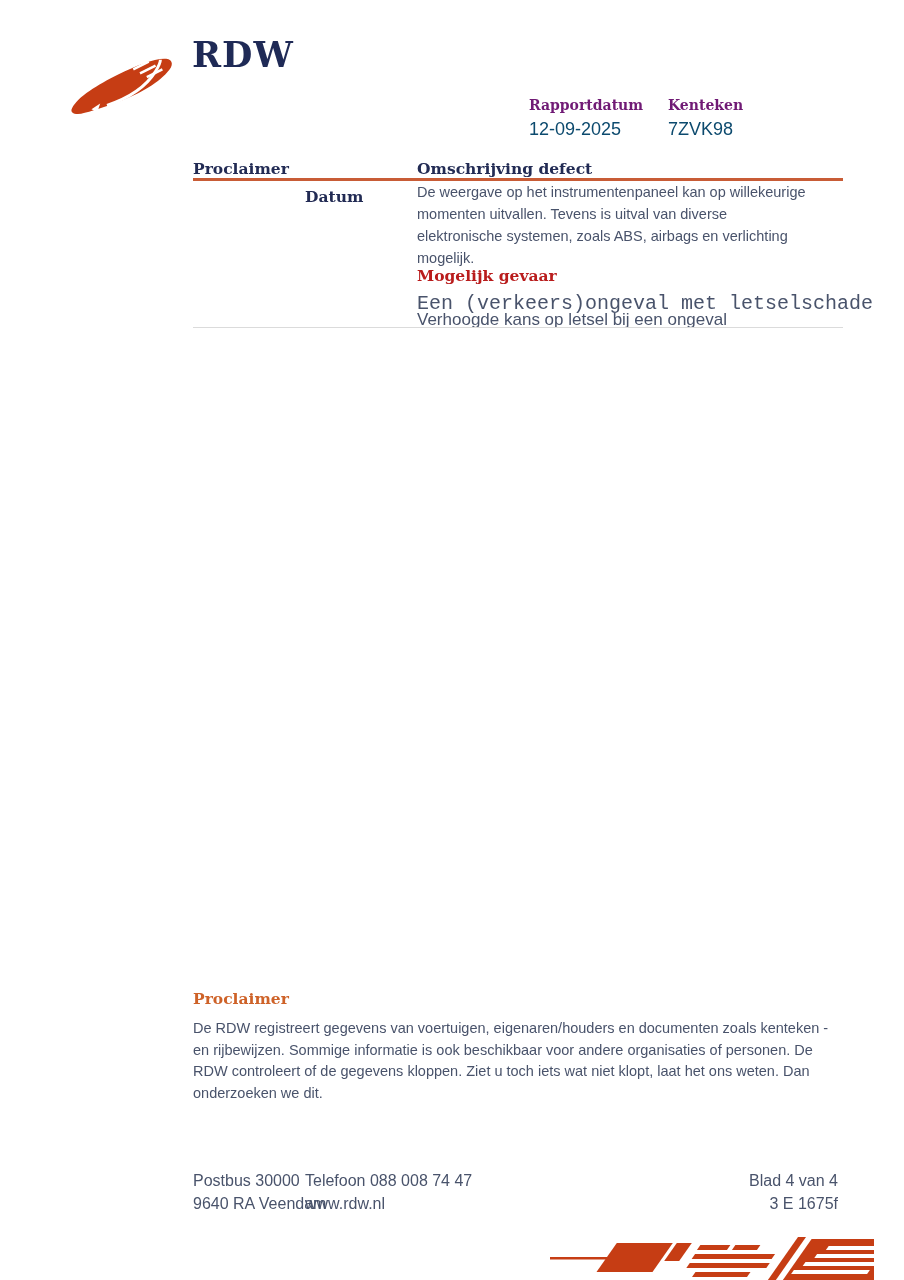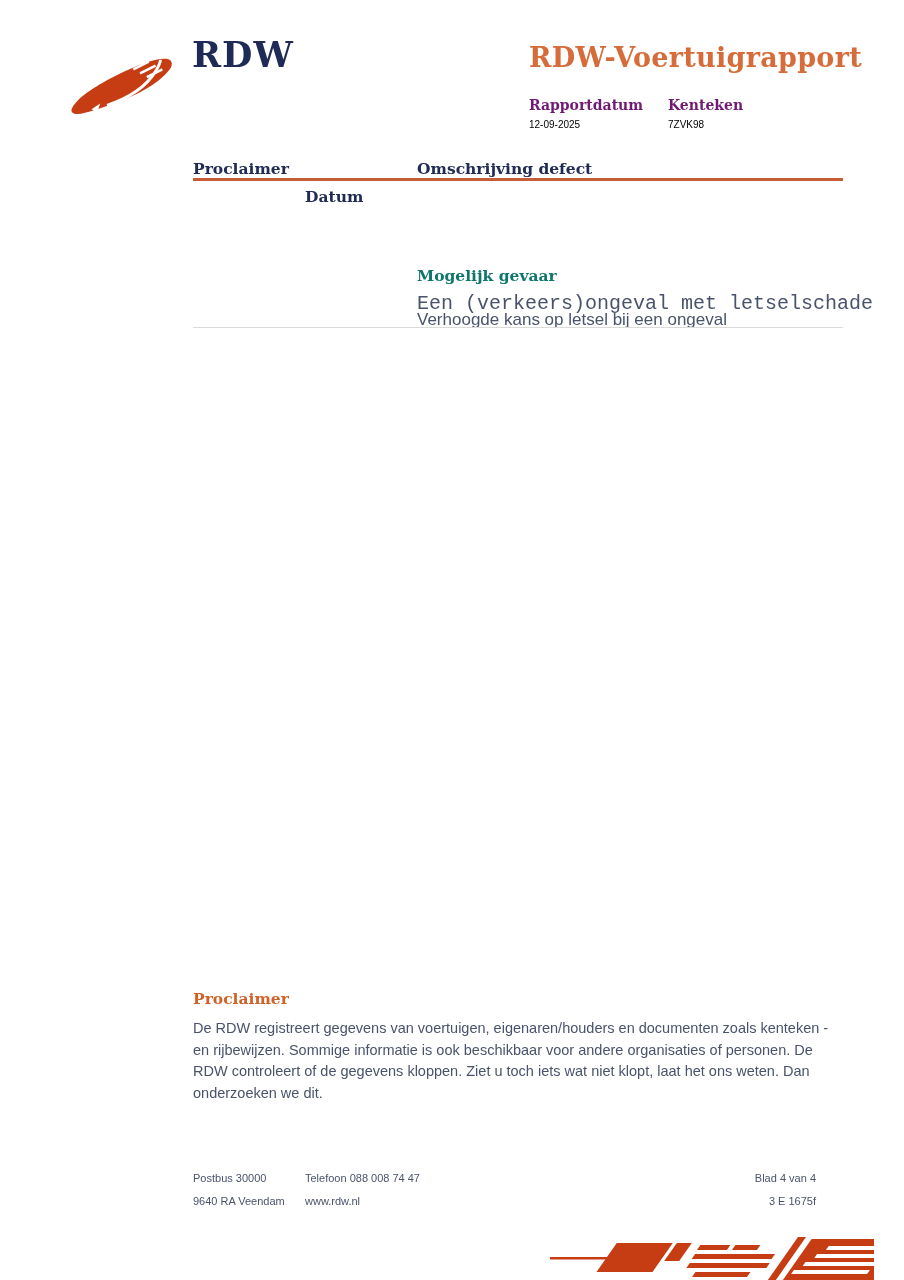--- a/index.html
+++ b/index.html
@@ -27,96 +27,96 @@
     font-family:"DejaVu Serif", serif;
     font-weight:600;font-size:27px;
     color:#D56C3A;letter-spacing:0.3px;
     white-space:nowrap;
   }
   .meta-label{
     font-family:"DejaVu Serif", serif;
     font-weight:bold;font-size:14px;color:#701a75;
     white-space:nowrap;
   }
-  .meta-value{font-size:10px;color:#000000;white-space:nowrap;}
+  .meta-value{font-size:18px;color:#0c4a6e;white-space:nowrap;}
   .meta-col1{left:499px;}
   .meta-col2{left:638px;}
   .meta-label-row{top:97px;}
   .meta-value-row{top:119px;}
 
   
   .col-head{
     font-family:"DejaVu Serif", serif;
     font-weight:bold;font-size:15.5px;color:#222B54;
     top:159px;white-space:nowrap;
   }
   .col1{left:163px;} .col2{left:275px;margin-top:28px;} .col3{left:387px;}
   .orange-rule{left:163px;top:178px;width:650px;height:2.5px;background:#C85C36;}
   .defect-text{
     left:387px;top:181px;width:392px;
     font-size:14.5px;line-height:22px;color:#49536B;
   }
   .gevaar-heading{
     left:387px;top:266px;
     font-family:"DejaVu Serif", serif;
-    font-weight:bold;font-size:15.5px;color:#0f766e;
+    font-weight:bold;font-size:15.5px;color:#b91c1c;
     white-space:nowrap;
   }
   .gevaar-item1{left:387px;top:292px;font-size:20px;white-space:nowrap;font-family:Liberation Mono, monospace;}
   .gevaar-item2{left:387px;top:310px;font-size:17px;white-space:nowrap;}
   .gray-rule{left:163px;top:327px;width:650px;height:1px;background:#DBDBDB;}
 
   
   .proclaimer-heading{
     left:163px;top:989px;
     font-family:"DejaVu Serif", serif;
     font-weight:bold;font-size:15.5px;color:#CE6228;
     white-space:nowrap;
   }
   .proclaimer-text{
     left:163px;top:1018px;width:652px;
     font-size:14.5px;line-height:21.5px;color:#49536B;
   }
 
   
-  .footer-text{font-size:11px;color:#49536B;white-space:nowrap;}
+  .footer-text{font-size:16px;color:#49536B;white-space:nowrap;}
   .f-row1{top:1172px;} .f-row2{top:1195px;}
   .f-col1{left:163px;} .f-col2{left:275px;}
-  .f-col3{left:486px;width:300px;text-align:right;}
+  .f-col3{left:508px;width:300px;text-align:right;}
 
   .speed-graphic{left:515px;top:1237px;width:389px;height:43px;}
 </style>
 </head>
 <body>
 
 <div class="page">
 
   <svg class="abs logo-svg" viewBox="0 0 115 70" aria-hidden="true">
     <path fill="#C63D14" d="M4,60 C10,48 30,36 52,25 C70,16 90,8 101,9 C108,10 109,16 102,23 C92,35 70,47 48,55 C33,60 18,65 10,66 C5,66 2,64 4,60 Z"></path>
     <path fill="none" stroke="#ffffff" stroke-width="3" d="M40,57 C64,49 80,38 90,22 C93,17 95,13 95,10"></path>
     <line x1="67" y1="20" x2="83" y2="12" stroke="#ffffff" stroke-width="2.6"></line>
     <line x1="74" y1="24" x2="90" y2="16" stroke="#ffffff" stroke-width="2.6"></line>
     <line x1="81" y1="28" x2="97" y2="20" stroke="#ffffff" stroke-width="2.6"></line>
     <polygon fill="#ffffff" points="24,61 33,55 30,64"></polygon>
   </svg>
 
   <div class="abs logo-text">RDW</div>
 
-  <div class="abs report-title">RDW-Voertuigrapport</div>
 
   <div class="abs meta-label meta-col1 meta-label-row">Rapportdatum</div>
   <div class="abs meta-value meta-col1 meta-value-row">12-09-2025</div>
   <div class="abs meta-label meta-col2 meta-label-row">Kenteken</div>
   <div class="abs meta-value meta-col2 meta-value-row">7ZVK98</div>
 
   <div class="abs col-head col1">Proclaimer</div>
   <div class="abs col-head col2">Datum</div>
   <div class="abs col-head col3">Omschrijving defect</div>
   <div class="abs orange-rule"></div>
 
+  <div class="abs defect-text">De weergave op het instrumentenpaneel kan op willekeurige momenten uitvallen. Tevens is uitval van diverse elektronische systemen, zoals ABS, airbags en verlichting mogelijk.</div>
   <div class="abs gevaar-heading">Mogelijk gevaar</div>
   <div class="abs gevaar-item1">Een (verkeers)ongeval met letselschade</div>
   <div class="abs gevaar-item2">Verhoogde kans op letsel bij een ongeval</div>
   <div class="abs gray-rule"></div>
 
   <div class="abs proclaimer-heading">Proclaimer</div>
   <div class="abs proclaimer-text">De RDW registreert gegevens van voertuigen, eigenaren/houders en documenten zoals kenteken - en rijbewijzen. Sommige informatie is ook beschikbaar voor andere organisaties of personen. De RDW controleert of de gegevens kloppen. Ziet u toch iets wat niet klopt, laat het ons weten. Dan onderzoeken we dit.</div>
 
   <div class="abs footer-text f-col1 f-row1">Postbus 30000</div>
   <div class="abs footer-text f-col1 f-row2">9640 RA Veendam</div>

